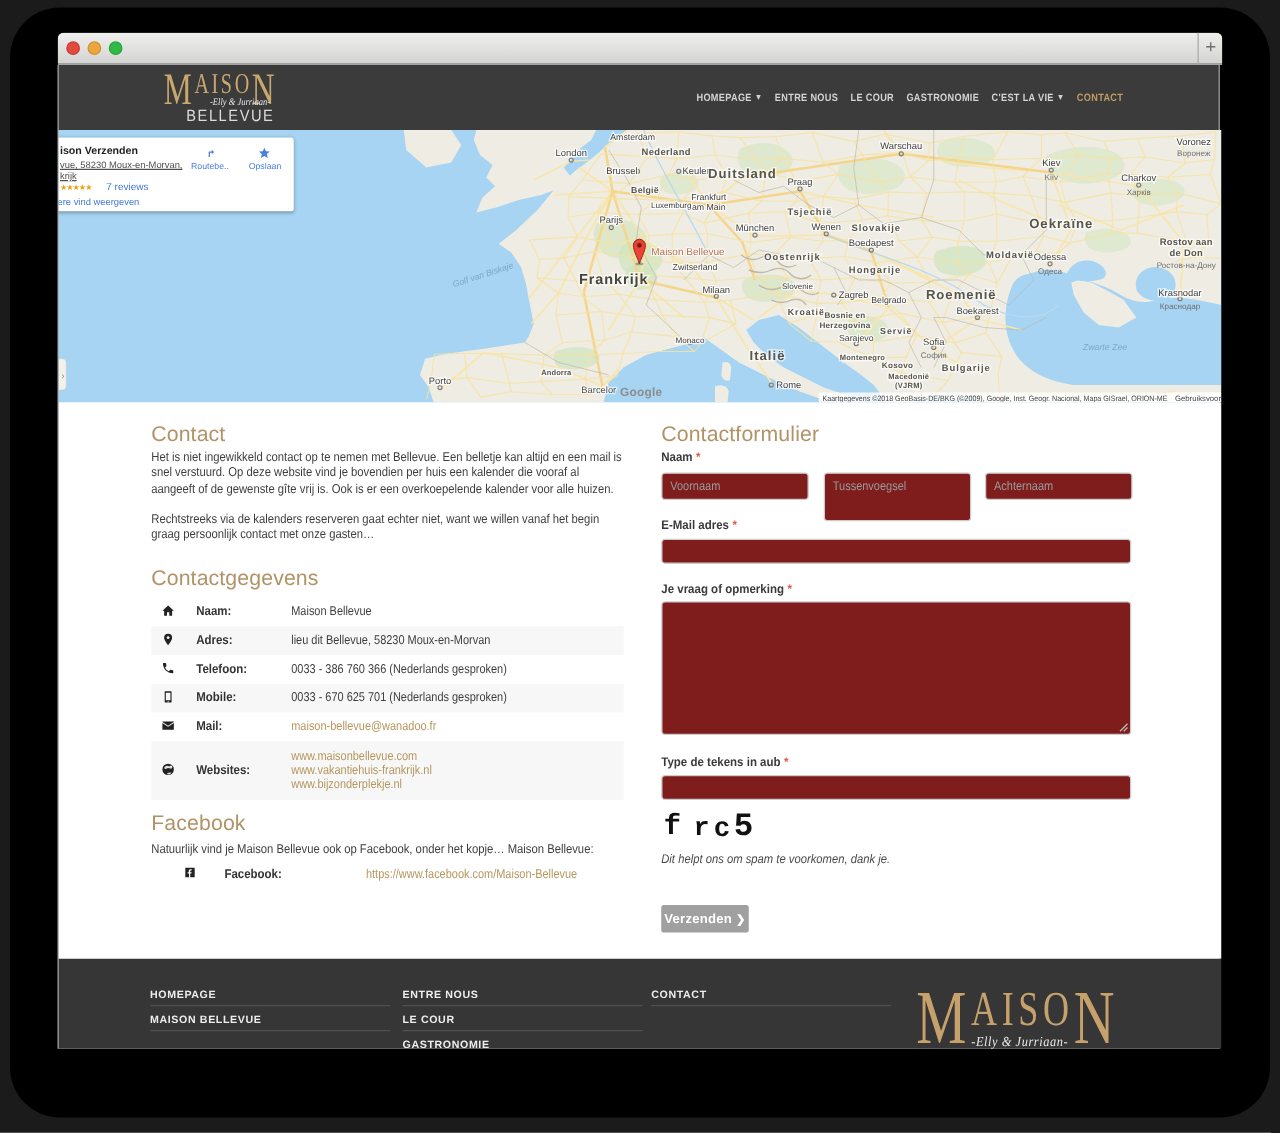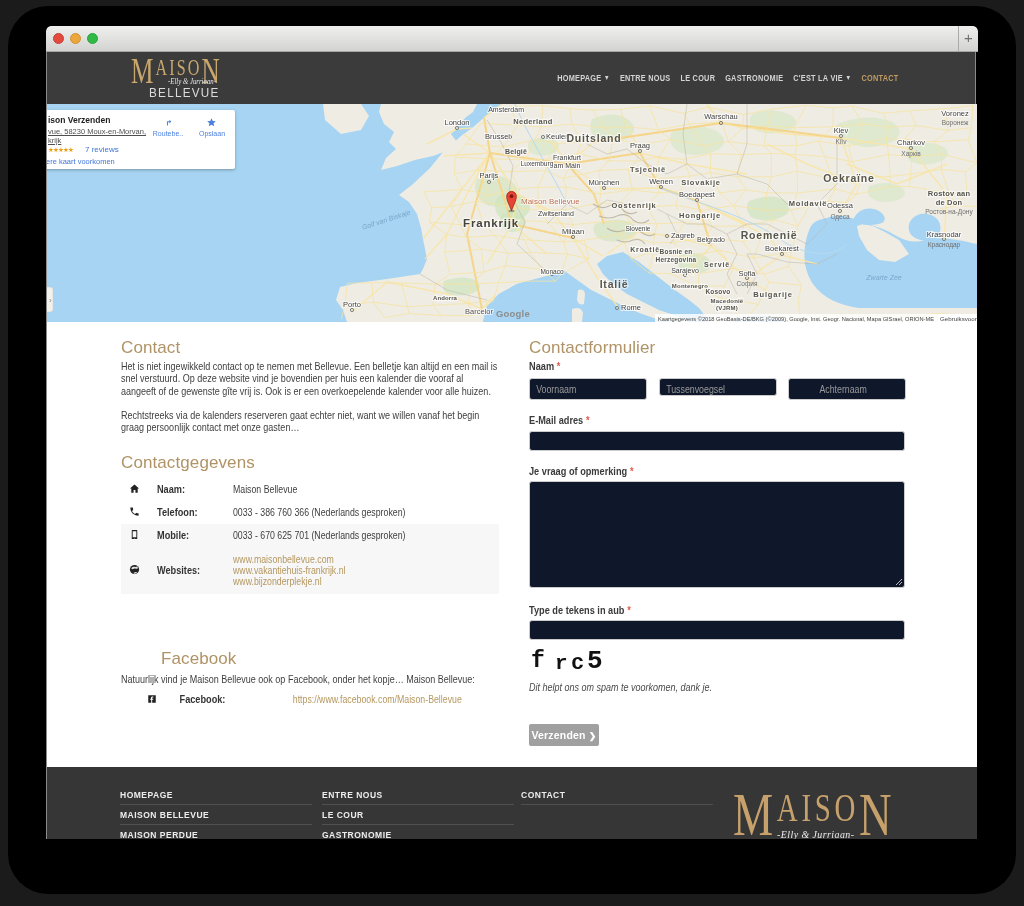--- a/index.html
+++ b/index.html
@@ -49,21 +49,21 @@
 #ctable { position:absolute; left:0; top:156px; width:378px; font-size:10.2px; }
 .crow { display:flex; align-items:center; font-size:10.2px; }
 .crow.g { background:#f7f7f7; }
 .crow .ic { width:36px; padding-left:8px; }
 .crow .lb { width:76px; font-weight:bold; color:#333; transform:scaleX(0.9); transform-origin:0 0;}
 .crow .vl { flex:1; color:#3e3e3e; transform:scaleX(0.86); transform-origin:0 0; white-space:nowrap;}
 a.gold { color:#b5975f; text-decoration:none; }
 
 label.f { font-size:10px; font-weight:bold; color:#3a3a3a; transform:scaleX(0.92); transform-origin:0 0; display:block; white-space:nowrap;}
 label.f .ast { color:#e2574c; margin-left:3px; }
-.inp { border:1px solid #ccc; border-radius:3px; background:#0f172a; }
+.inp { border:1px solid #ccc; border-radius:3px; background:#7f1d1d; }
 .ph { color:#9a9a9a; font-size:10px; transform:scaleX(0.88); transform-origin:0 0;}
 #verzend { position:absolute; left:0px; top:402px; width:70px; height:22px; background:#a0a0a0; border-radius:2px; color:#fff; font-size:10.5px; font-weight:bold; text-align:center; line-height:22px; letter-spacing:0.2px;}
 
 #footer { position:relative; width:930px; height:72px; background:#363636; }
 .fcol { position:absolute; top:18px; width:192px; }
 .flink { font-size:8.5px; font-weight:bold; color:#ededed; letter-spacing:0.5px; padding:4.5px 0 4.5px 0; border-bottom:1px solid #505050; }
 #flogo { position:absolute; left:686px; top:17px; color:#c7a16b; }
 #flogo .maisonrow { font-size:61px; transform:scaleX(0.74); letter-spacing:5px; position:absolute; left:0; top:0;}
 #flogo .big { font-size:61px; }
 #flogo .small { font-size:39px; vertical-align:14px; }
@@ -687,21 +687,21 @@
 <rect x="608" y="210" width="322" height="8" fill="#ffffff" opacity="0.82"></rect>
 <text x="611" y="216.5" font-size="6.2" fill="#444444" font-family="Liberation Sans" textLength="276" lengthAdjust="spacingAndGlyphs">Kaartgegevens ©2018 GeoBasis-DE/BKG (©2009), Google, Inst. Geogr. Nacional, Mapa GISrael, ORION-ME</text>
 <rect x="891" y="210" width="39" height="8" fill="#ffffff"></rect>
 <text x="893" y="216.5" font-size="6.2" fill="#444444" font-family="Liberation Sans">Gebruiksvoorw</text>
 </svg>
         <div id="card">
           <div class="t">ison Verzenden</div>
           <div class="a">vue, 58230 Moux-en-Morvan,<br>krijk</div>
           <div class="stars">★★★★★</div>
           <div class="rev">7 reviews</div>
-          <div class="kaart">ere kaart voorkomen</div>
+          <div class="kaart">ere vind weergeven</div>
           <svg style="position:absolute; left:131px; top:7px;" width="10" height="10" viewBox="0 0 24 24">
               <path fill="#4b80dd" d="M13 9.5v-3l4.5 4.5-4.5 4.5v-3h-3.5v8h-2.5v-9.5a1 1 0 0 1 1-1h5z"></path>
             </svg>
           <svg style="position:absolute; left:173px; top:7px;" width="11" height="11" viewBox="0 0 24 24">
               <path fill="#4b80dd" d="M12 2.5l2.8 6.1 6.7.7-5 4.4 1.4 6.6-5.9-3.4-5.9 3.4 1.4-6.6-5-4.4 6.7-.7z"></path>
             </svg>
           <div class="btn1">Routebe..</div>
           <div class="btn2">Opslaan</div>
         </div>
       </div>
@@ -711,63 +711,77 @@
           <p class="body" style="position:absolute; left:0; top:39px;">Het is niet ingewikkeld contact op te nemen met Bellevue. Een belletje kan altijd en een mail is<br>snel verstuurd. Op deze website vind je bovendien per huis een kalender die vooraf al<br>aangeeft of de gewenste gîte vrij is. Ook is er een overkoepelende kalender voor alle huizen.<br><br>Rechtstreeks via de kalenders reserveren gaat echter niet, want we willen vanaf het begin<br>graag persoonlijk contact met onze gasten…</p>
           <h2 class="gold" style="position:absolute; left:0px; top:131px;">Contactgegevens</h2>
           <div id="ctable">
             <div class="crow" style="height:23px;">
                 <span class="ic"><svg width="11" height="11" viewBox="0 0 24 24">
                     <path fill="#222" d="M12 3l10 9h-3v9h-5v-6h-4v6H5v-9H2z"></path>
                   </svg></span>
                 <span class="lb">Naam:</span>
                 <span class="vl">Maison Bellevue</span>
               </div>
+            <div class="crow g" style="height:23px;">
+                <span class="ic"><svg width="11" height="11" viewBox="0 0 24 24">
+                    <path fill="#222" d="M12 2a7 7 0 0 0-7 7c0 5 7 13 7 13s7-8 7-13a7 7 0 0 0-7-7zm0 9.5A2.5 2.5 0 1 1 12 6.5a2.5 2.5 0 0 1 0 5z"></path>
+                  </svg></span>
+                <span class="lb">Adres:</span>
+                <span class="vl">lieu dit Bellevue, 58230 Moux-en-Morvan</span>
+              </div>
             <div class="crow" style="height:23px;">
                 <span class="ic"><svg width="11" height="11" viewBox="0 0 24 24">
                     <path fill="#222" d="M6.6 10.8c1.4 2.8 3.8 5.1 6.6 6.6l2.2-2.2c.3-.3.7-.4 1-.2 1.1.4 2.3.6 3.6.6.6 0 1 .4 1 1V20c0 .6-.4 1-1 1C10.6 21 3 13.4 3 4c0-.6.4-1 1-1h3.5c.6 0 1 .4 1 1 0 1.2.2 2.4.6 3.6.1.3 0 .7-.2 1l-2.3 2.2z"></path>
                   </svg></span>
                 <span class="lb">Telefoon:</span>
                 <span class="vl">0033 - 386 760 366 (Nederlands gesproken)</span>
               </div>
             <div class="crow g" style="height:23px;">
                 <span class="ic"><svg width="11" height="11" viewBox="0 0 24 24">
                     <path fill="#222" d="M7 2h10a1 1 0 0 1 1 1v18a1 1 0 0 1-1 1H7a1 1 0 0 1-1-1V3a1 1 0 0 1 1-1zm1 3v13h8V5H8zm4 16.2a.9.9 0 1 0 0-1.8.9.9 0 0 0 0 1.8z"></path>
                   </svg></span>
                 <span class="lb">Mobile:</span>
                 <span class="vl">0033 - 670 625 701 (Nederlands gesproken)</span>
               </div>
+            <div class="crow" style="height:23px;">
+                <span class="ic"><svg width="11" height="11" viewBox="0 0 24 24">
+                    <path fill="#222" d="M2 5h20v14H2zm10 7L2 5.5v2L12 14l10-6.5v-2z"></path>
+                  </svg></span>
+                <span class="lb">Mail:</span>
+                <span class="vl"><a class="gold">maison-bellevue@wanadoo.fr</a></span>
+              </div>
             <div class="crow g" style="height:47px;">
                 <span class="ic"><svg width="11" height="11" viewBox="0 0 24 24">
                     <circle cx="12" cy="12" r="10" fill="#222"></circle>
                     <path fill="#f7f7f7" d="M5 9 q3,-4 7,-3 q4,1 6,-1 q2,3 1,5 q-3,1 -5,0 q-3,-1 -5,1 q-3,1 -4,-2 z M10 19 q4,-2 8,-1 q-2,3 -6,3 q-2,-1 -2,-2 z" opacity="0.9"></path>
                   </svg></span>
                 <span class="lb">Websites:</span>
                 <span class="vl"><a class="gold">www.maisonbellevue.com</a><br><a class="gold">www.vakantiehuis-frankrijk.nl</a><br><a class="gold">www.bijzonderplekje.nl</a></span>
               </div>
           </div>
-          <h2 class="gold" style="position:absolute; left:0px; top:327px;margin-left:40px;">Facebook</h2>
+          <h2 class="gold" style="position:absolute; left:0px; top:327px;">Facebook</h2>
           <p class="body" style="position:absolute; left:0; top:352px;">Natuurlijk vind je Maison Bellevue ook op Facebook, onder het kopje… Maison Bellevue:</p>
           <div class="crow" style="position:absolute; left:0; top:366px; width:378px; height:23px;text-align:right;">
               <span class="ic"><svg width="10" height="10" viewBox="0 0 24 24">
                   <path fill="#222" d="M3 3h18v18h-8.6v-7h2.3l.4-2.7h-2.7V9.6c0-.8.2-1.3 1.3-1.3h1.5V5.9c-.3 0-1.1-.1-2.1-.1-2.1 0-3.5 1.3-3.5 3.6v2H7.5V14h2.6v7H3z"></path>
                 </svg></span>
               <span class="lb">Facebook:</span>
               <span class="vl"><a class="gold">https://www.facebook.com/Maison-Bellevue</a></span>
             </div>
         </div>
         <div id="rightcol">
           <h2 class="gold" style="position:absolute; left:0px; top:16px;">Contactformulier</h2>
           <label class="f" style="position:absolute; left:0; top:39px;">Naam<span class="ast">*</span></label>
           <div class="inp" style="position:absolute; left:0; top:56px; width:118px; height:22px;">
               <div class="ph" style="padding:5px 0 0 7px;">Voornaam</div>
             </div>
-          <div class="inp" style="position:absolute; left:130px; top:56px; width:118px; height:18px;">
+          <div class="inp" style="position:absolute; left:130px; top:56px; width:118px; height:39px;">
               <div class="ph" style="padding:5px 0 0 7px;">Tussenvoegsel</div>
             </div>
-          <div class="inp" style="position:absolute; left:259px; top:56px; width:118px; height:22px;text-align:center;">
+          <div class="inp" style="position:absolute; left:259px; top:56px; width:118px; height:22px;">
               <div class="ph" style="padding:5px 0 0 7px;">Achternaam</div>
             </div>
           <label class="f" style="position:absolute; left:0; top:93px;">E-Mail adres<span class="ast">*</span></label>
           <div class="inp" style="position:absolute; left:0; top:109px; width:376px; height:20px;"></div>
           <label class="f" style="position:absolute; left:0; top:144px;">Je vraag of opmerking<span class="ast">*</span></label>
           <div class="inp" style="position:absolute; left:0; top:159px; width:376px; height:107px;">
               <svg style="position:absolute; right:1px; bottom:1px;" width="8" height="8">
                 <path d="M7,1 L1,7 M7,4 L4,7" stroke="#bbb" stroke-width="1" fill="none"></path>
               </svg>
             </div>
@@ -780,21 +794,20 @@
             <span style="position:absolute; left:56px; top:-2px; font-size:26px;">5</span>
           </div>
           <p style="position:absolute; left:0; top:360px; font-size:10px; font-style:italic; color:#4a4a4a; transform:scaleX(0.90); transform-origin:0 0; white-space:nowrap;">Dit helpt ons om spam te voorkomen, dank je.</p>
           <div id="verzend">Verzenden <span style="font-size:9px;">❯</span></div>
         </div>
       </div>
       <div id="footer">
         <div class="fcol" style="left:73px;">
           <div class="flink">HOMEPAGE</div>
           <div class="flink">MAISON BELLEVUE</div>
-          <div class="flink">MAISON PERDUE</div>
         </div>
         <div class="fcol" style="left:275px;">
           <div class="flink">ENTRE NOUS</div>
           <div class="flink">LE COUR</div>
           <div class="flink">GASTRONOMIE</div>
         </div>
         <div class="fcol" style="left:474px;">
           <div class="flink">CONTACT</div>
         </div>
         <div id="flogo">

